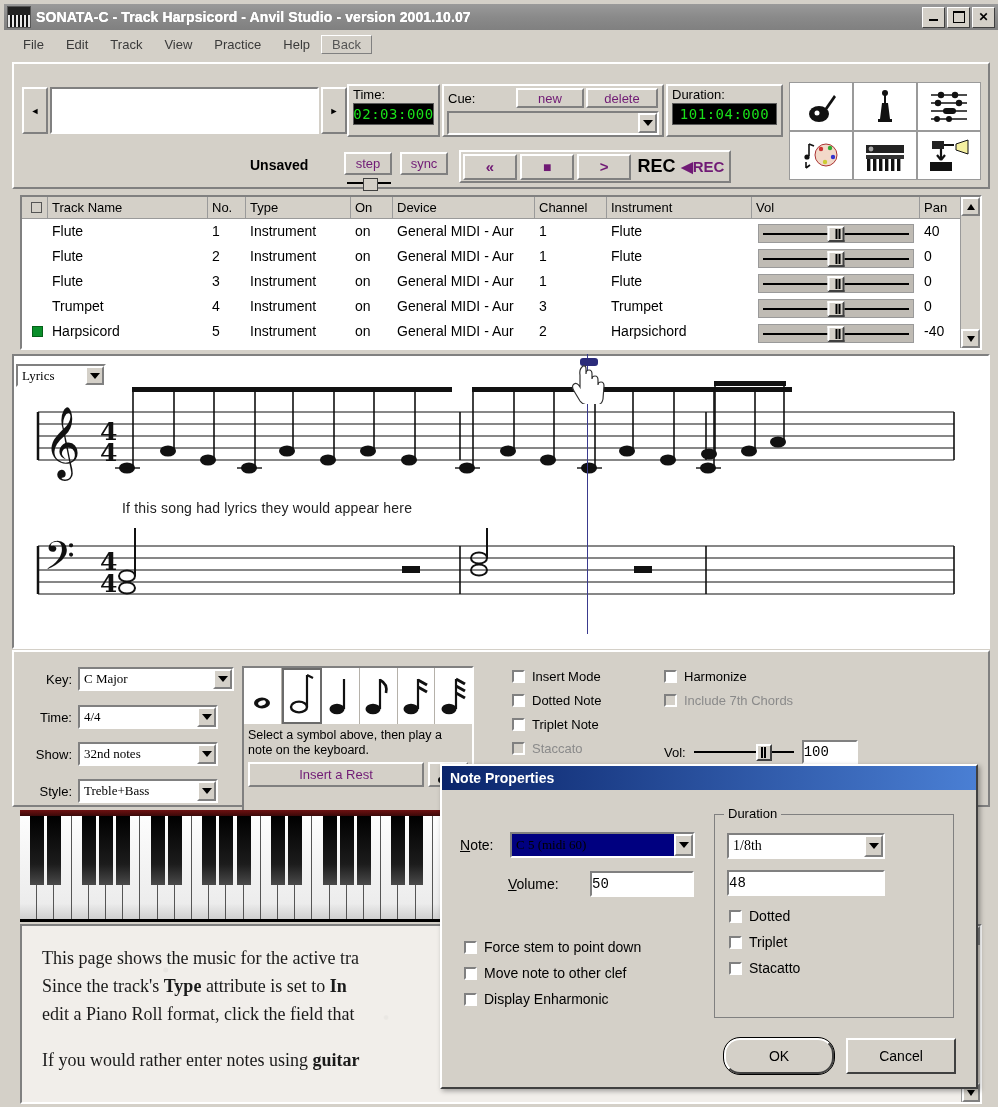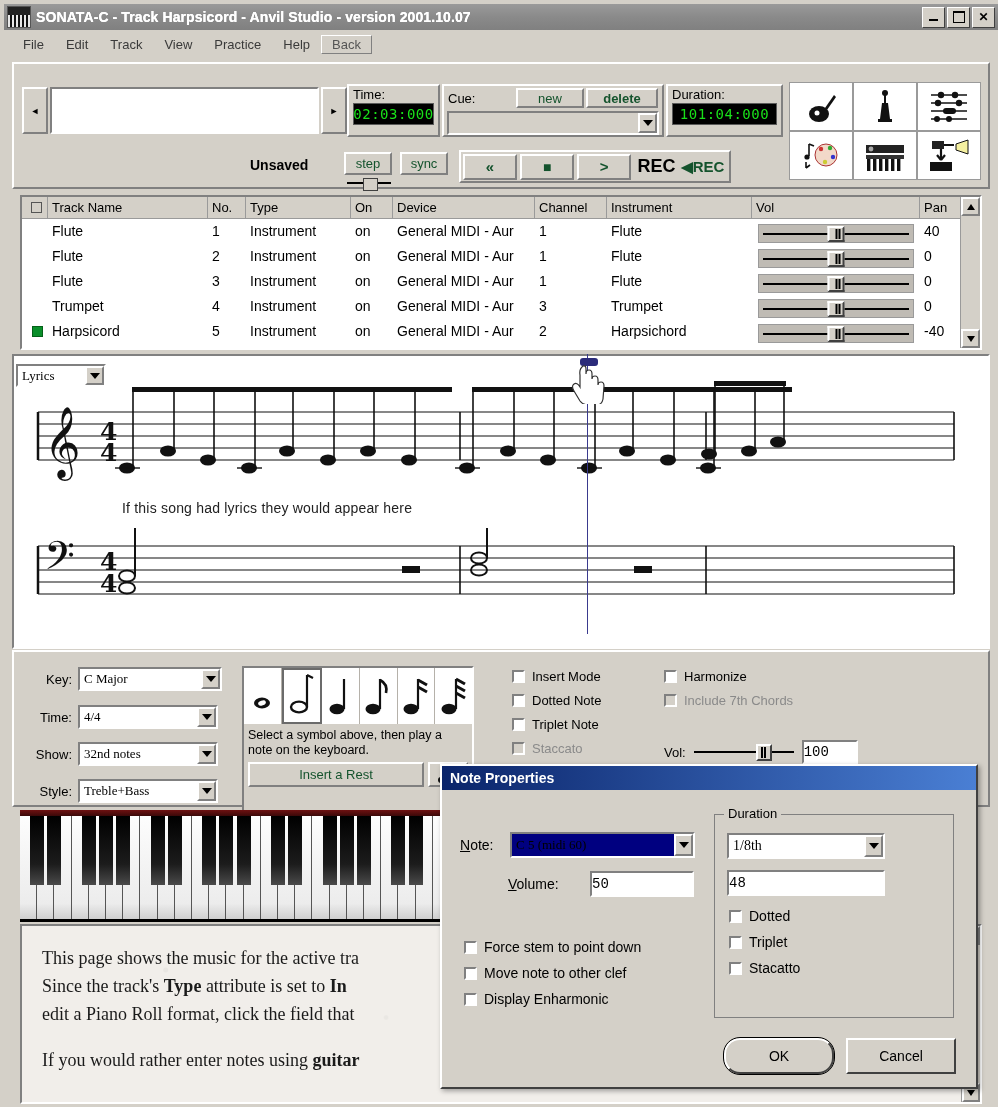--- a/index.html
+++ b/index.html
@@ -31,21 +31,21 @@
      border:2px solid;border-color:#fff #808080 #808080 #fff;box-sizing:border-box;}
   .navfield{position:absolute;left:20px;top:85px;width:325px;height:47px;display:flex;}
   .navbtn{width:26px;background:#d4d0c8;border:2px solid;border-color:#fff #808080 #808080 #fff;
       display:flex;align-items:center;justify-content:center;font-size:10px;color:#000;box-sizing:border-box;}
   .navtext{flex:1;background:#fff;border:2px solid;border-color:#808080 #fff #fff #808080;margin:0 2px;box-sizing:border-box;}
 
   .grp{position:absolute;border:2px solid;border-color:#fff #808080 #808080 #fff;background:#d4d0c8;box-sizing:border-box;}
   .lbl{font-size:13px;color:#000;}
   .lcd{background:#000;color:#19e019;font-family:"DejaVu Sans Mono",monospace;font-size:14px;letter-spacing:0.5px;
     display:flex;align-items:center;justify-content:center;border:1px solid #5a5a5a;box-sizing:border-box;}
-  .btn{background:#d4d0c8;border:2px solid;border-color:#fff #808080 #808080 #fff;font-size:13px;color:#14532d;
+  .btn{background:#d4d0c8;border:2px solid;border-color:#fff #808080 #808080 #fff;font-size:13px;color:#701a75;
     display:flex;align-items:center;justify-content:center;box-sizing:border-box;}
   .combo{background:#fff;border:2px solid;border-color:#808080 #fff #fff #808080;display:flex;align-items:center;box-sizing:border-box;font-family:Liberation Serif, serif;}
   .combo .cval{flex:1;font-size:13px;padding-left:4px;color:#000;white-space:nowrap;overflow:hidden;}
   .combo .carrow{width:19px;height:100%;background:#d4d0c8;border:2px solid;border-color:#fff #808080 #808080 #fff;
       display:flex;align-items:center;justify-content:center;box-sizing:border-box;}
   .tri-d{width:0;height:0;border-left:5px solid transparent;border-right:5px solid transparent;border-top:6px solid #000;}
 
   .iconbtn{background:#fff;border:1px solid #9a9a9a;display:flex;align-items:center;justify-content:center;box-sizing:border-box;position:relative;overflow:hidden;}
 
   
@@ -190,21 +190,21 @@
 
   <div class="grp" style="left:345px;top:82px;width:93px;height:53px;">
     <div class="lbl" style="padding:1px 0 0 4px;">Time:</div>
     <div class="lcd" style="margin:1px 4px 0 4px;height:22px;">02:03:000</div>
   </div>
 
   <div class="grp" style="left:440px;top:82px;width:222px;height:53px;">
     <div style="display:flex;align-items:center;height:24px;">
       <div class="lbl" style="padding-left:4px;width:68px;">Cue:</div>
       <div class="btn" style="width:68px;height:20px;">new</div>
-      <div class="btn" style="width:72px;height:20px;margin-left:2px;font-weight:bold;">delete</div>
+      <div class="btn" style="width:72px;height:20px;margin-left:2px;">delete</div>
     </div>
     <div class="combo" style="margin:1px 3px 0 3px;height:24px;background:#d4d0c8;">
       <div class="cval"></div>
       <div class="carrow">
             <span class="tri-d"></span>
           </div>
     </div>
   </div>
 
   <div class="grp" style="left:664px;top:82px;width:117px;height:53px;">
@@ -551,21 +551,21 @@
     <svg width="44" height="46" viewBox="0 0 44 46">
       <rect x="13" y="0" width="18" height="8" rx="3" fill="#2b2b7a"></rect>
       <path d="M16 8 q-4 3 -3 9 l0 12 q-3 -5 -6 -3 q-3 2 0 7 l6 10 q3 4 9 4 l7 0 q6 0 7 -6 l1 -13 q0 -4 -3 -4 q-3 0 -3 3 l0 -5 q0 -4 -3 -4 q-3 0 -3 3 l0 -5 q0 -4 -3 -4 q-3 0 -3 4 l0 -5 q0 -4 -3 -3 Z" fill="#fff" stroke="#333" stroke-width="1.2"></path>
     </svg>
   </div>
 
   <div class="ctrlpanel"></div>
 
   <div class="fieldrow" style="left:22px;top:664px;width:210px;height:26px;">
     <div class="flabel">Key:</div>
-    <div class="combo" style="width:144px;height:24px;gap:44px;">
+    <div class="combo" style="width:156px;height:24px;gap:44px;">
       <div class="cval">C Major</div>
       <div class="carrow">
             <span class="tri-d"></span>
           </div>
     </div>
   </div>
   <div class="fieldrow" style="left:22px;top:702px;width:210px;height:26px;">
     <div class="flabel">Time:</div>
     <div class="combo" style="width:140px;height:24px;">
       <div class="cval">4/4</div>

